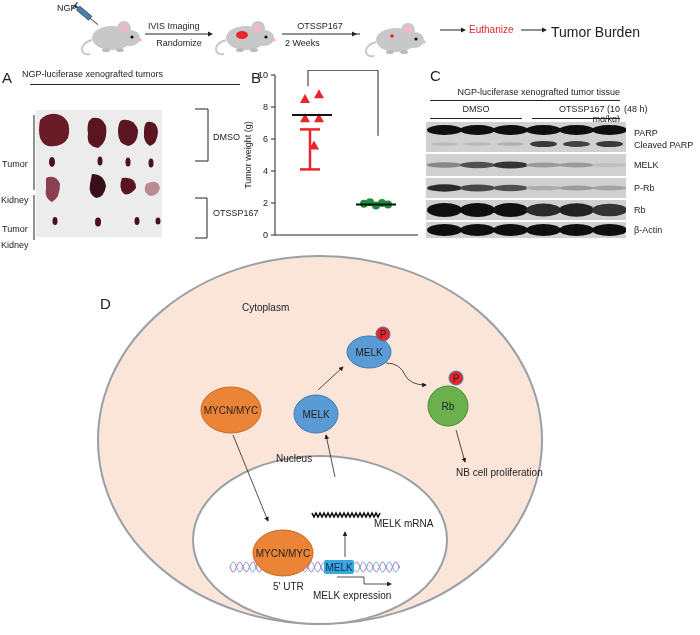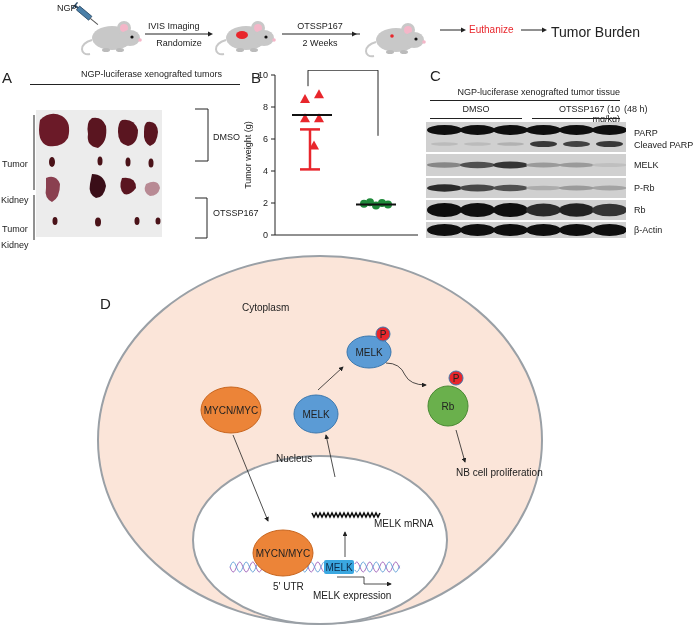--- a/index.html
+++ b/index.html
@@ -72,28 +72,28 @@
     <line x1="440" y1="30" x2="462" y2="30" stroke="#222" stroke-width="1"></line>
     <polygon points="461,27.5 466,30 461,32.5" fill="#222"></polygon>
 
     <line x1="521" y1="30" x2="543" y2="30" stroke="#222" stroke-width="1"></line>
     <polygon points="542,27.5 547,30 542,32.5" fill="#222"></polygon>
   </svg>
   <div class="abs bold t9" style="left:57px;top:3px">NGP</div>
   <div class="abs bold t9" style="left:148px;top:21px;width:62px;text-align:left">IVIS Imaging</div>
   <div class="abs bold t9" style="left:148px;top:38px;width:62px;text-align:center">Randomize</div>
   <div class="abs bold t9" style="left:285px;top:21px;width:70px;text-align:center">OTSSP167</div>
-  <div class="abs bold t9" style="left:285px;top:38px;width:70px;text-align:center">2 Weeks</div>
+  <div class="abs bold t9" style="left:285px;top:38px;width:70px;">2 Weeks</div>
   <div class="abs bold" style="left:469px;top:24px;font-size:10px;color:#e8262c">Euthanize</div>
   <div class="abs bold" style="left:551px;top:24px;font-size:14px">Tumor Burden</div>
 </div>
 
 <div>
   <div class="abs panel-letter" style="left:2px;top:69px">A</div>
-  <div class="abs t9" style="left:12px;top:69px;width:210px;text-align:right">NGP-luciferase xenografted tumors</div>
+  <div class="abs t9" style="left:22px;top:69px;width:210px;text-align:left">NGP-luciferase xenografted tumors</div>
   <div class="abs" style="left:30px;top:84px;width:210px;height:1px;background:#222"></div>
 
   <svg class="abs" style="left:0;top:90px" width="250" height="160">
     <rect x="36" y="20" width="126" height="127" fill="#ececec"></rect>
 
     <line x1="34" y1="25" x2="34" y2="100" stroke="#222" stroke-width="1"></line>
     <line x1="34" y1="105" x2="34" y2="150" stroke="#222" stroke-width="1"></line>
 
     <g fill="#5a1520">
       <path d="M40 30 Q 50 20 62 26 Q 72 32 68 48 Q 62 58 48 56 Q 36 52 40 30 Z" fill="#6b1a28"></path>

